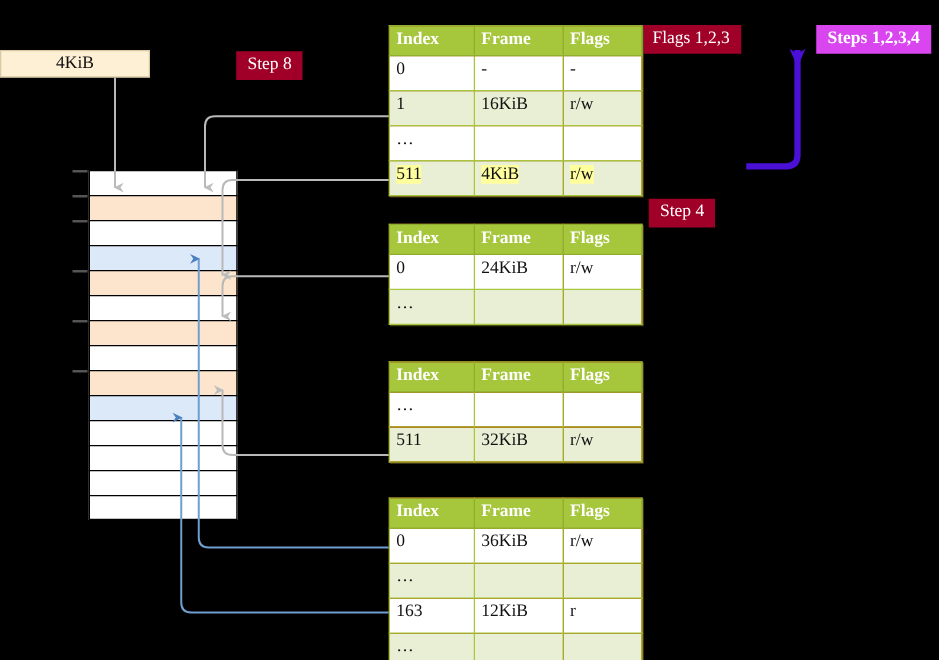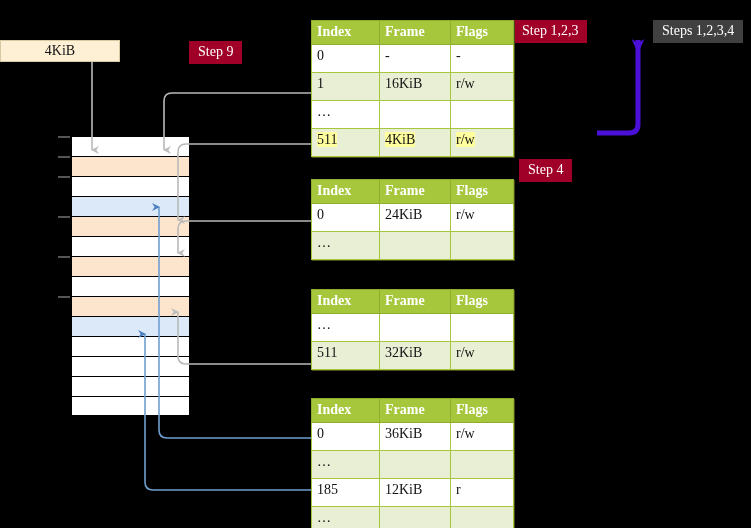--- a/index.html
+++ b/index.html
@@ -19,21 +19,21 @@
   .badge {
     position: absolute;
     color: #ffffff;
     font-size: 14px;
     line-height: 1;
     padding: 4px 9px 5px 9px;
     white-space: nowrap;
     font-family: "Liberation Serif", "DejaVu Serif", serif;
   }
   .badge-red { background: #a00028; }
-  .badge-blue { background: #404040; }
+  .badge-blue { background: #d946ef; font-weight: bold; }
 
   
   .cream-box {
     position: absolute;
     background: #fdf0d5;
     border: 1px solid #d9c9a3;
     color: #111111;
     font-size: 14px;
     text-align: center;
     line-height: 20px;
@@ -113,29 +113,29 @@
   }
 </style>
 </head>
 <body>
 
 <div class="cream-box" id="cream-box" style="left:0px; top:40px; width:120px; height:22px;">
   <span>4KiB</span>
 </div>
 
 <div class="badge badge-red" style="left:189px; top:41px;">
-  <span>Step 9</span>
+  <span>Step 8</span>
 </div>
 
 <div class="badge badge-red" style="left:519px; top:159px;text-align:right;">
   <span>Step 4</span>
 </div>
 
 <div class="badge badge-red" style="left:513px; top:20px;">
-  <span>Step 1,2,3</span>
+  <span>Flags 1,2,3</span>
 </div>
 
 <div class="badge badge-blue" style="left:653px; top:20px;">
   <span>Steps 1,2,3,4</span>
 </div>
 
 <div id="memory-column">
     <div class="mem-row mem-white" style="top: 0px; height: 20px;"></div>
     <div class="mem-tick" style="top: 0px;"></div>
     <div class="mem-row mem-peach" style="top: 20px; height: 20px;"></div>
@@ -247,21 +247,21 @@
         <td class="col-index">0</td>
         <td class="col-frame">36KiB</td>
         <td class="col-flags">r/w</td>
       </tr>
       <tr class="row-tint">
         <td class="col-index">…</td>
         <td class="col-frame"></td>
         <td class="col-flags"></td>
       </tr>
       <tr class="row-white">
-        <td class="col-index">185</td>
+        <td class="col-index">163</td>
         <td class="col-frame">12KiB</td>
         <td class="col-flags">r</td>
       </tr>
       <tr class="row-tint">
         <td class="col-index">…</td>
         <td class="col-frame"></td>
         <td class="col-flags"></td>
       </tr>
     </tbody>
   </table>

